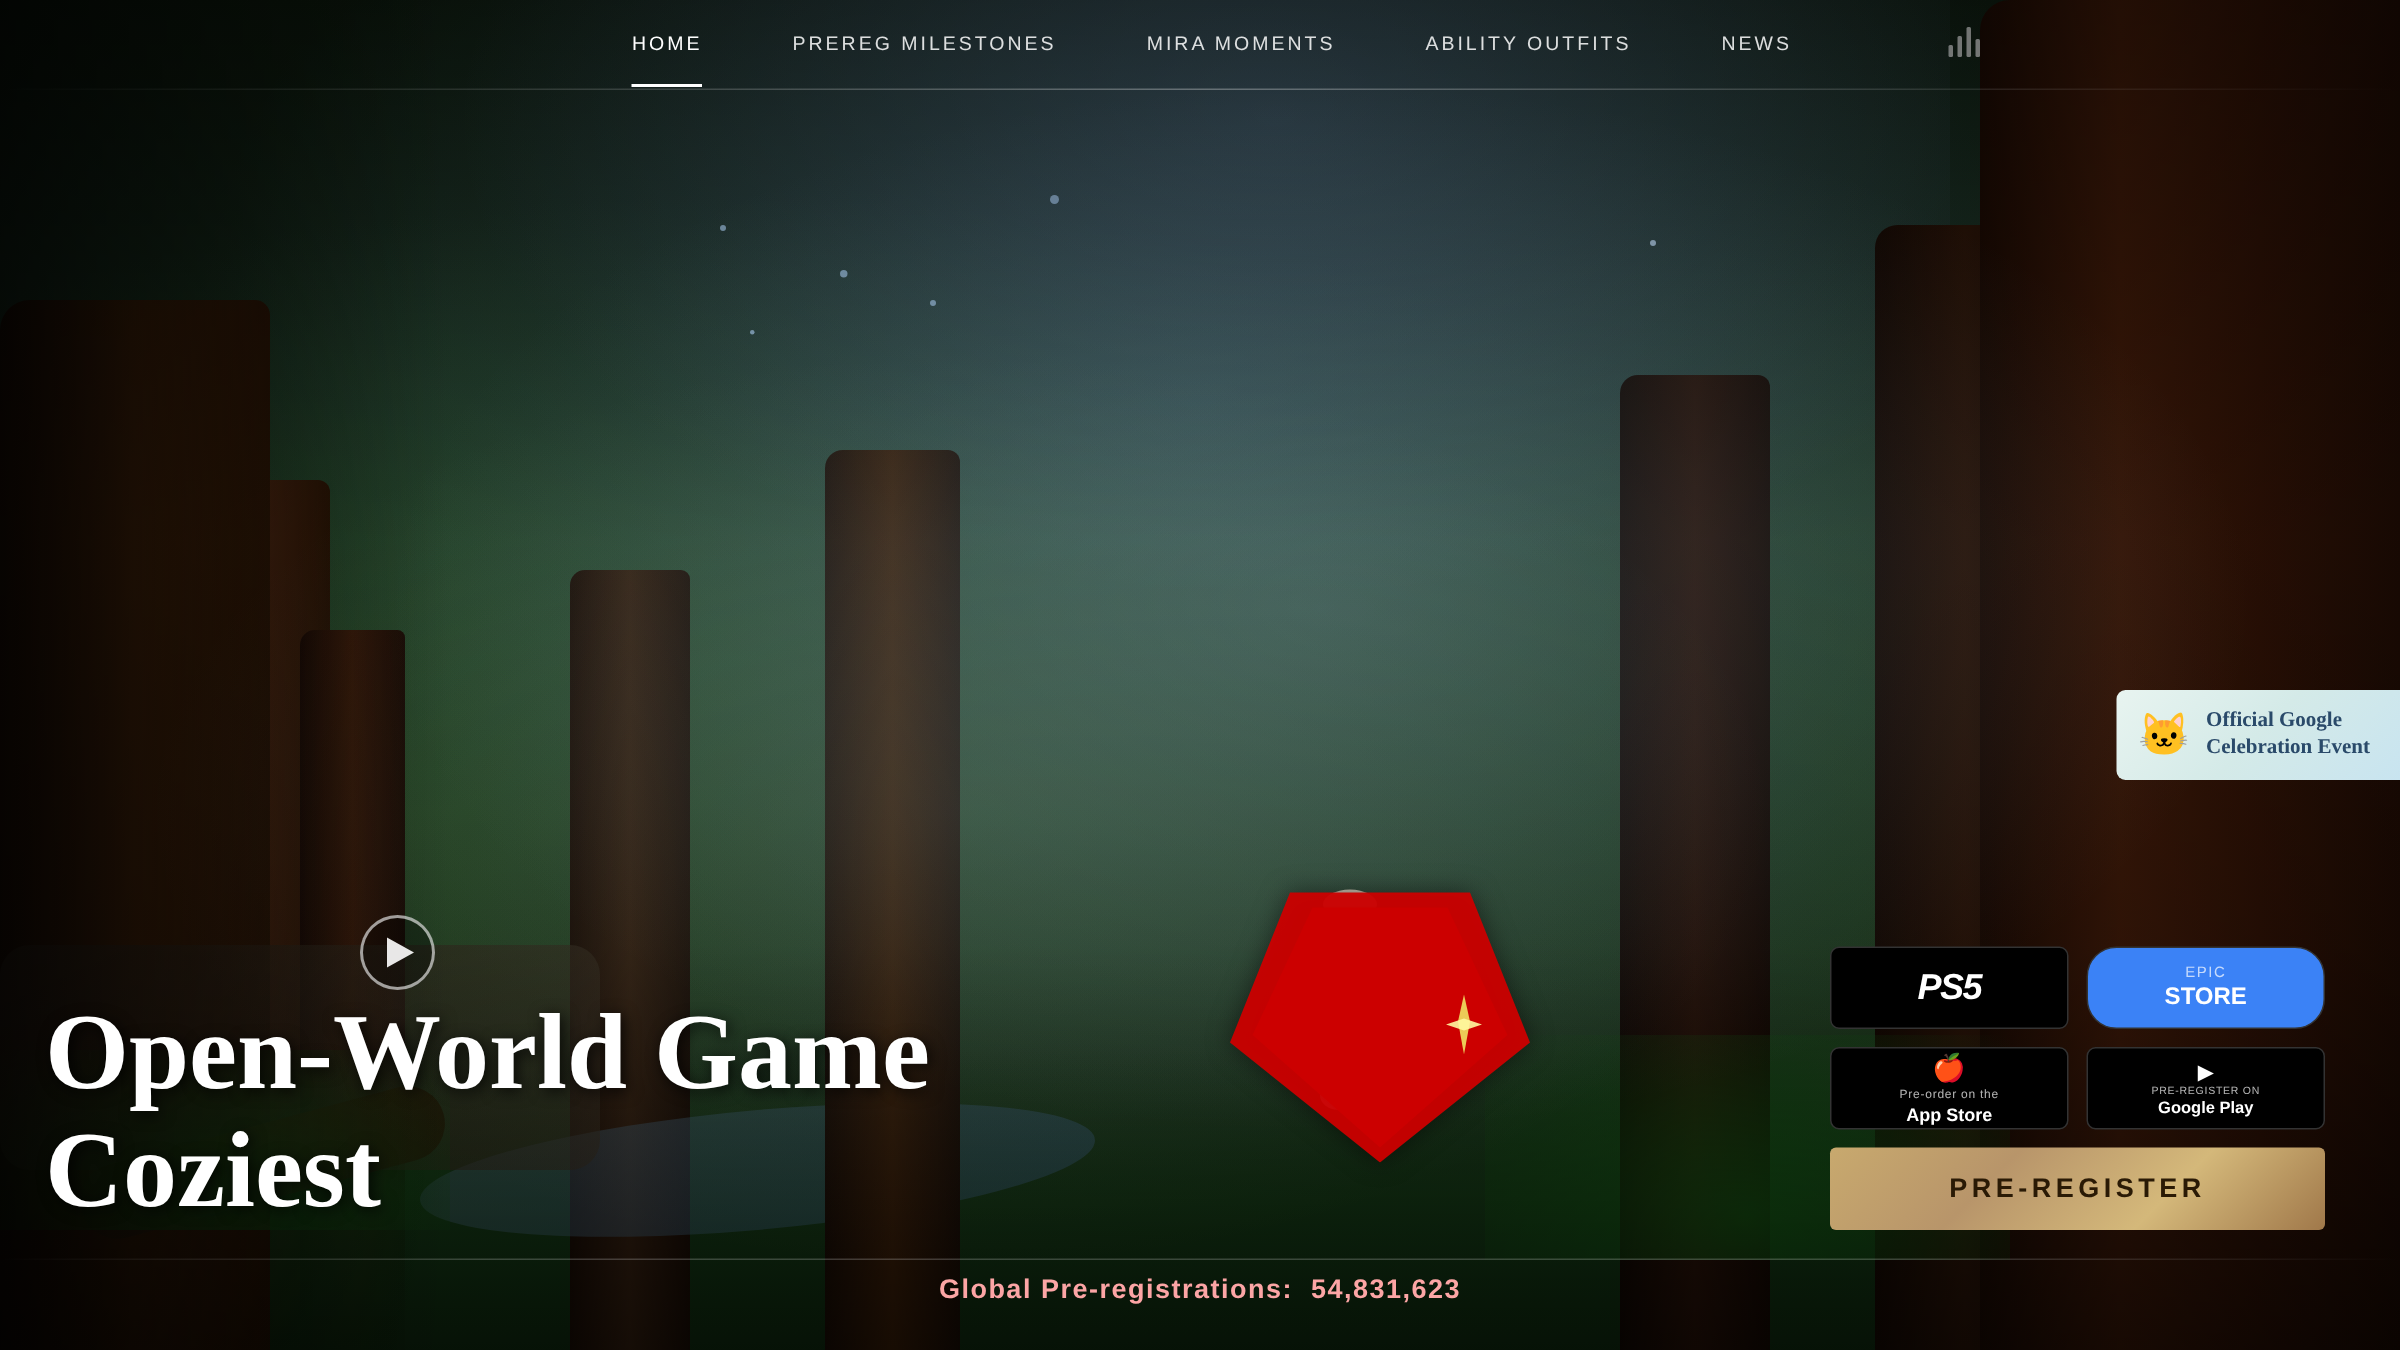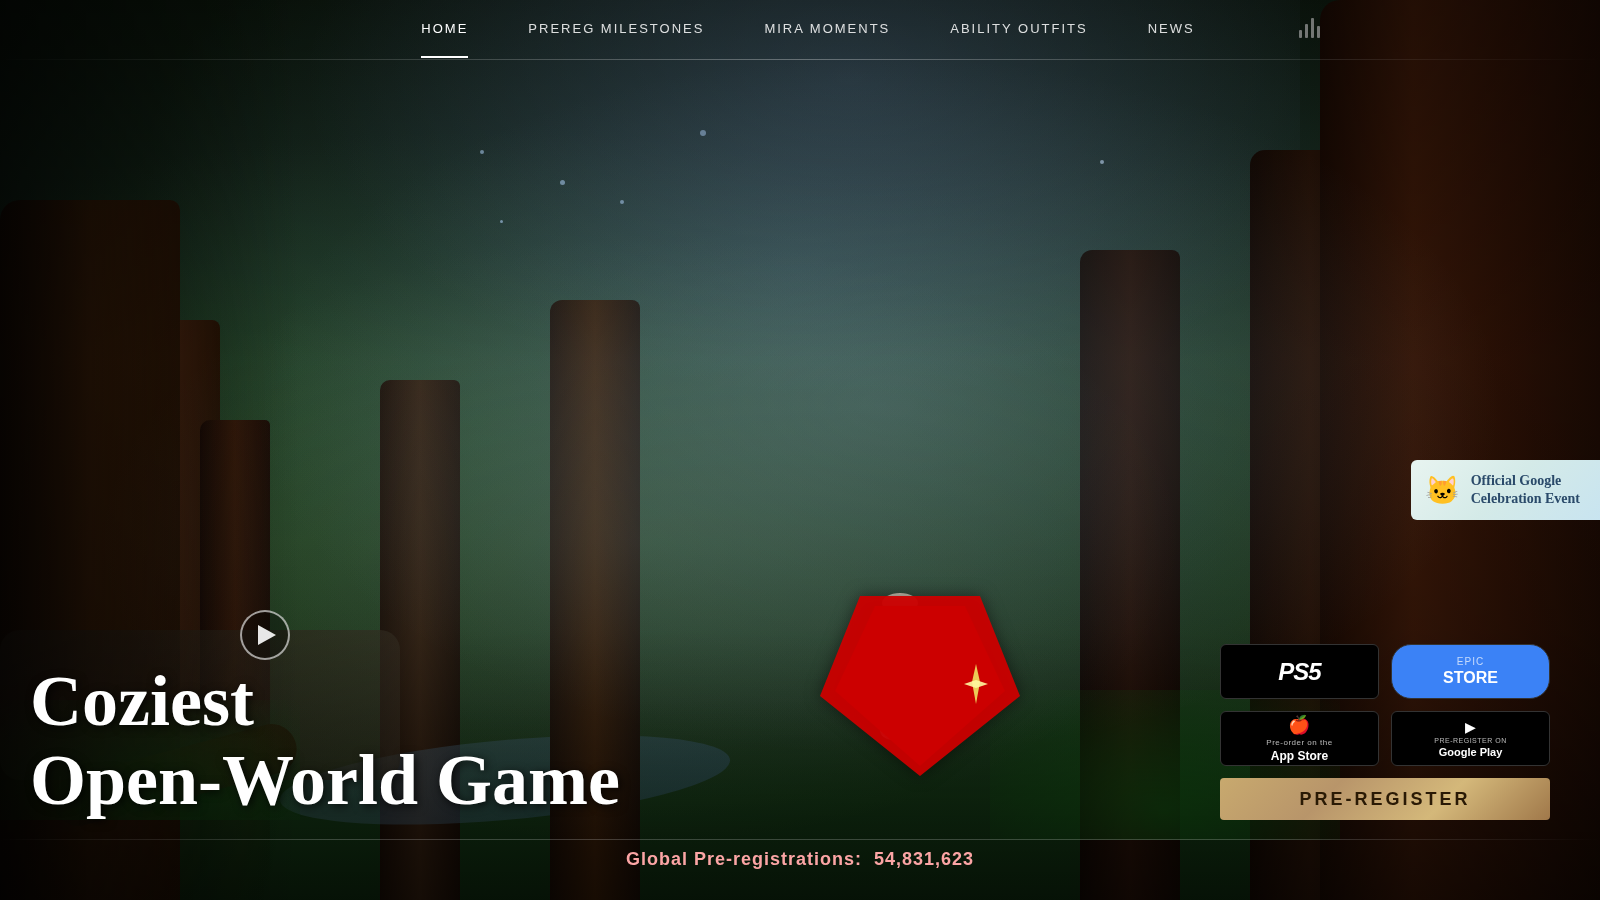--- a/index.html
+++ b/index.html
@@ -301,21 +301,21 @@
     }
 
     .store-btn.googleplay {
       background: #000;
       flex-direction: column;
       gap: 2px;
       font-size: 10px;
     }
 
     .pre-register-btn {
-      height: 42px;
+      height: 55px;
       background: linear-gradient(135deg, #c8a96e, #b8956a, #d4b87a, #a0784a);
       border: none;
       border-radius: 4px;
       color: #2a1a05;
       font-size: 18px;
       font-weight: bold;
       letter-spacing: 3px;
       cursor: pointer;
       font-family: 'Arial', sans-serif;
       text-transform: uppercase;
@@ -530,22 +530,22 @@
 
 <div style="position:absolute;right:612px;bottom:192px;z-index:8;">
   <svg width="24" height="40" viewBox="0 0 24 40">
     <polygon points="12,0 16,18 12,40 8,18" fill="#f0e060" opacity="0.9"></polygon>
     <polygon points="0,20 12,16 24,20 12,24" fill="#fff8a0" opacity="0.9"></polygon>
   </svg>
 </div>
 
 <div class="main-content">
   <div class="main-title">
+    <div>Open-World Game</div>
     <div>Coziest</div>
-    <div>Open-World Game</div>
   </div>
 </div>
 
 <div class="bottom-line"></div>
 
 <div class="prereg-count">
   <span>Global Pre-registrations:</span>&nbsp;&nbsp;<span>54,831,623</span>
 </div>
 
 <div class="release-banner">

